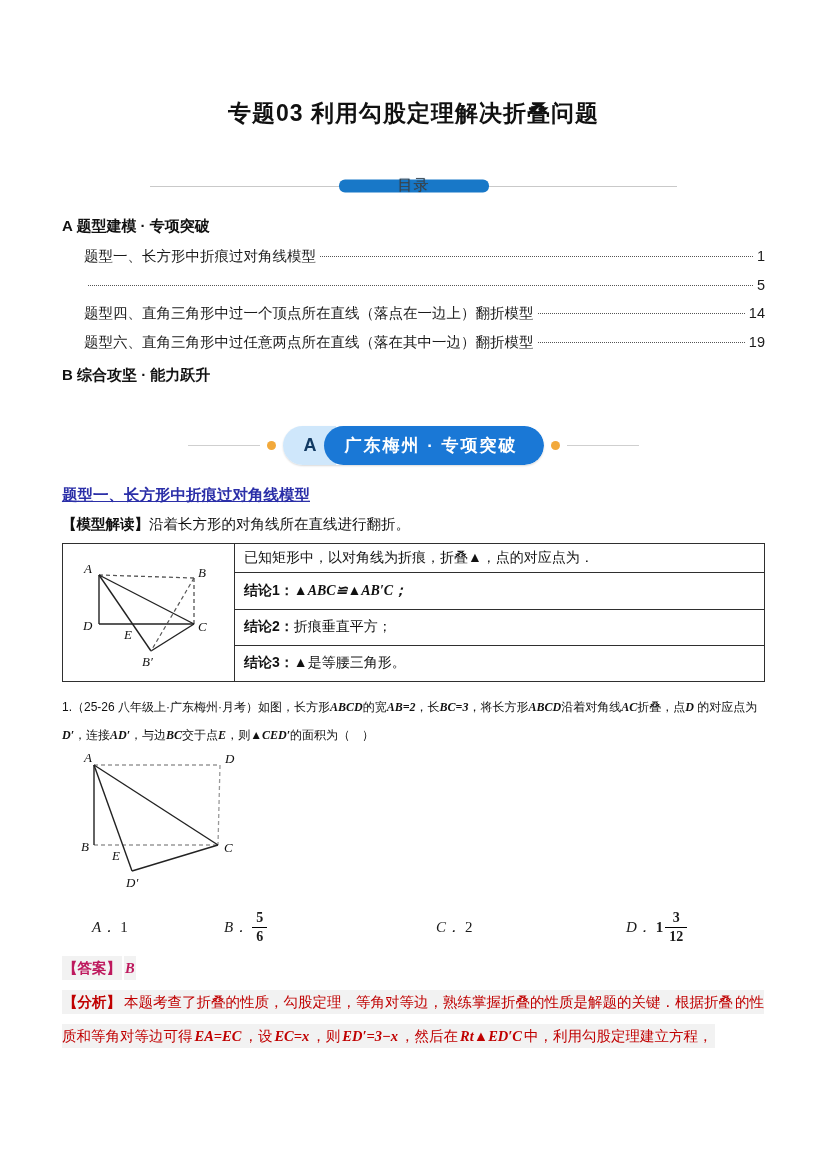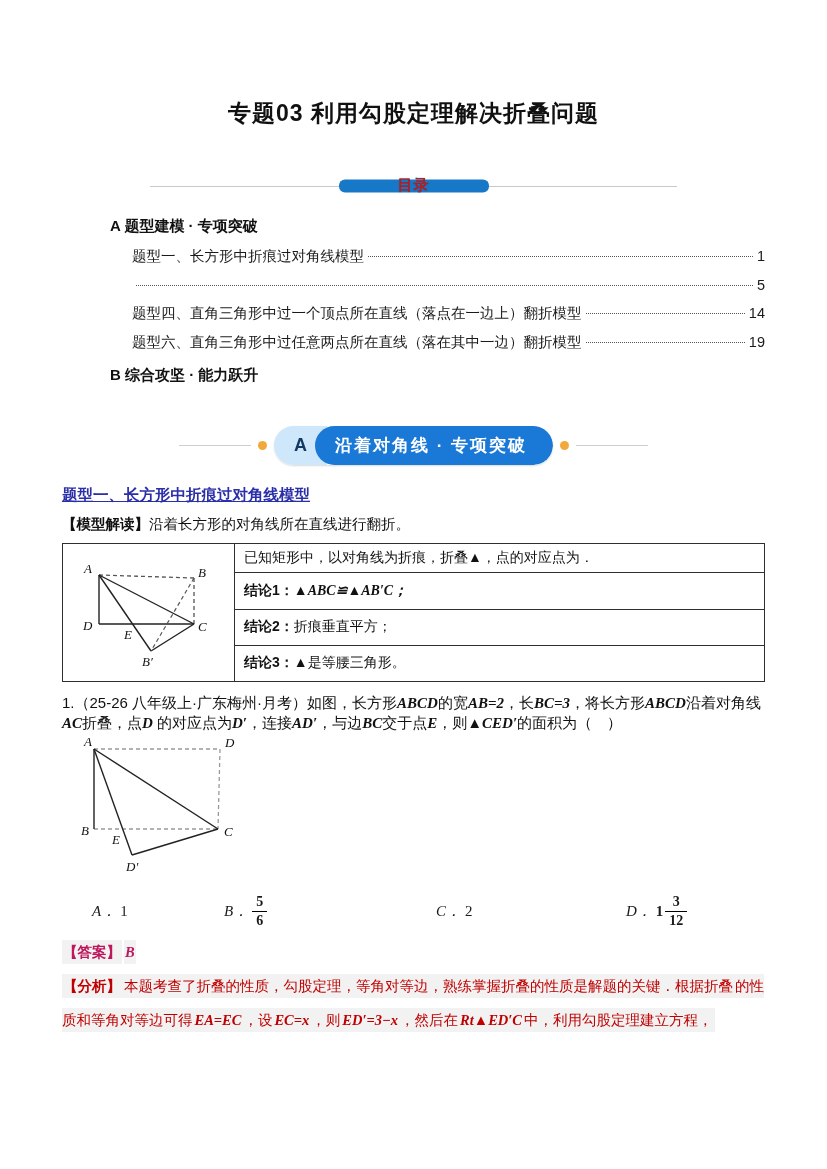--- a/index.html
+++ b/index.html
@@ -22,26 +22,26 @@
   .toc-banner .rule {
     position:absolute; left:88px; right:88px; top:50%;
     border-top:1px solid #c9c9c9;
   }
   .toc-banner .bar {
     position:absolute; left:50%; top:50%; transform:translate(-50%,-50%);
     width:150px; height:13px; border-radius:6px; background:#1878c8;
   }
   .toc-banner .toc-banner-label {
     position:absolute; left:50%; top:50%; transform:translate(-50%,-54%);
-    font-size:15px; font-weight:bold; color:#b91c1c; letter-spacing:1px;
+    font-size:15px; font-weight:normal; color:#404040; letter-spacing:1px;
     text-shadow:0 0 1px #0f62a5;
   }
 
   
-  .toc { margin-top:20px; font-size:14.5px;margin-left:48px; }
+  .toc { margin-top:20px; font-size:14.5px; }
   .toc-section { font-weight:bold; font-size:15px; margin:4px 0 6px 0; color:#111; }
   .toc-section.second { margin-top:10px; }
   .toc-item {
     display:flex; align-items:baseline;
     margin:0 0 0 22px; height:28.5px; line-height:28.5px;
   }
   .toc-item .toc-label { white-space:nowrap; }
   .toc-item .leader {
     flex:1; margin:0 4px; border-bottom:1.5px dotted #555;
     transform:translateY(-4px);
@@ -87,21 +87,21 @@
   td.intro-cell { height:26px; }
   td.concl-cell { height:32px; }
 
   .math {
     font-family:"Liberation Serif","DejaVu Serif",serif;
     font-style:italic; font-weight:bold;
   }
   .plain { font-style:normal; }
 
   
-  .problem { margin-top:11px; font-size:15px; line-height:20px; color:#111; }
+  .problem { margin-top:11px; font-size:12px; line-height:28px; color:#111; }
   .figure1-wrap { margin-top:2px; margin-left:8px; }
 
   svg text {
     font-family:"Liberation Serif","DejaVu Serif",serif;
     font-style:italic; font-size:13px; fill:#111;
   }
 
   
   .options { display:flex; margin-top:8px; padding-left:30px; align-items:center; height:44px; font-size:15px; }
   .option { display:flex; align-items:center; }
@@ -160,21 +160,21 @@
     </div>
 
     <div class="toc-section second">B 综合攻坚 · 能力跃升</div>
   </div>
 
   <div class="section-banner">
     <span class="side-rule"></span>
     <span class="dot"></span>
     <div class="pill">
       <span class="badge">A</span>
-      <span class="pill-label">沿着对角线 · 专项突破</span>
+      <span class="pill-label">广东梅州 · 专项突破</span>
     </div>
     <span class="dot"></span>
     <span class="side-rule"></span>
   </div>
 
   <h2 class="type-heading">题型一、长方形中折痕过对角线模型</h2>
 
   <p class="model-line">
     <span class="tag">【模型解读】</span><span>沿着长方形的对角线所在直线进行翻折。</span>
   </p>

